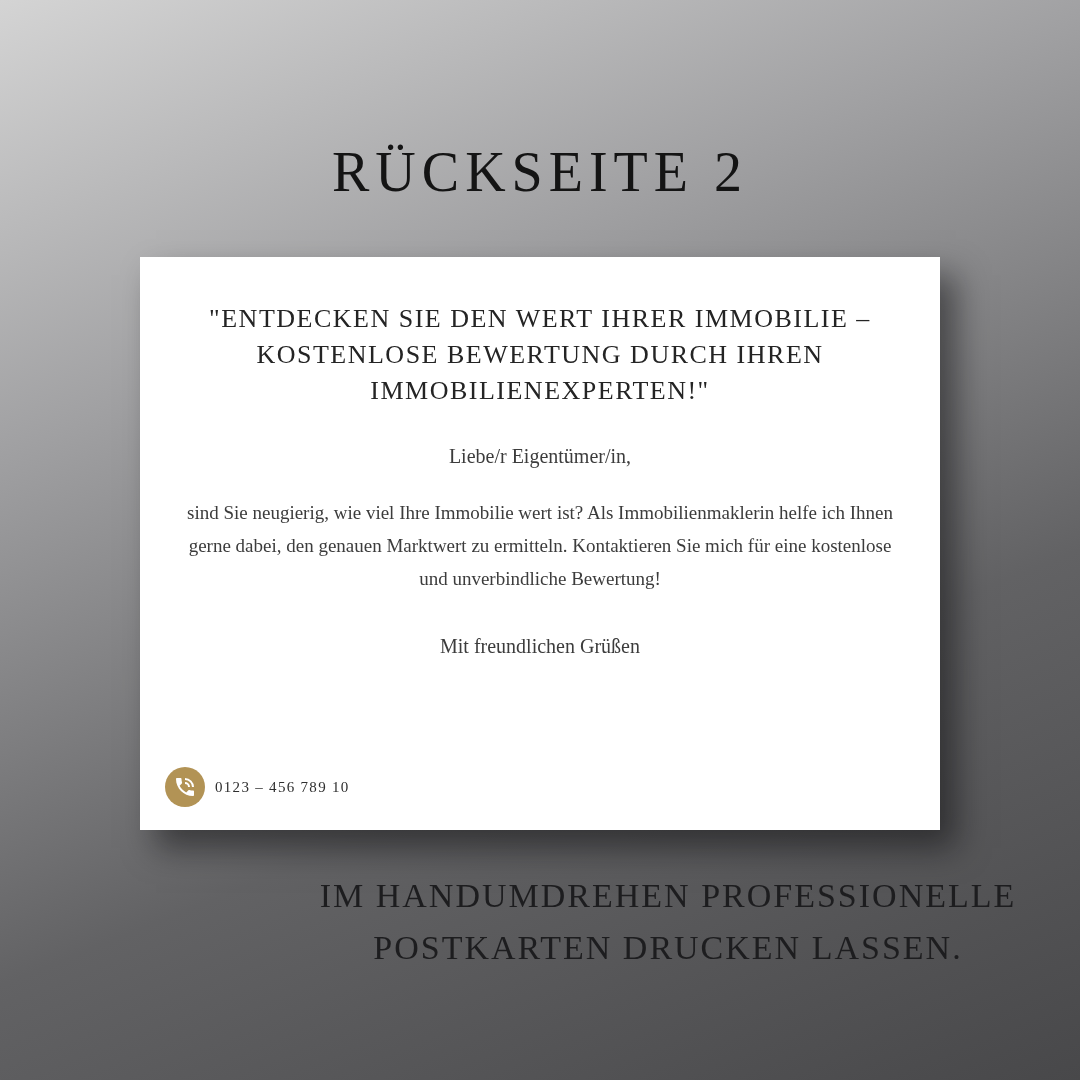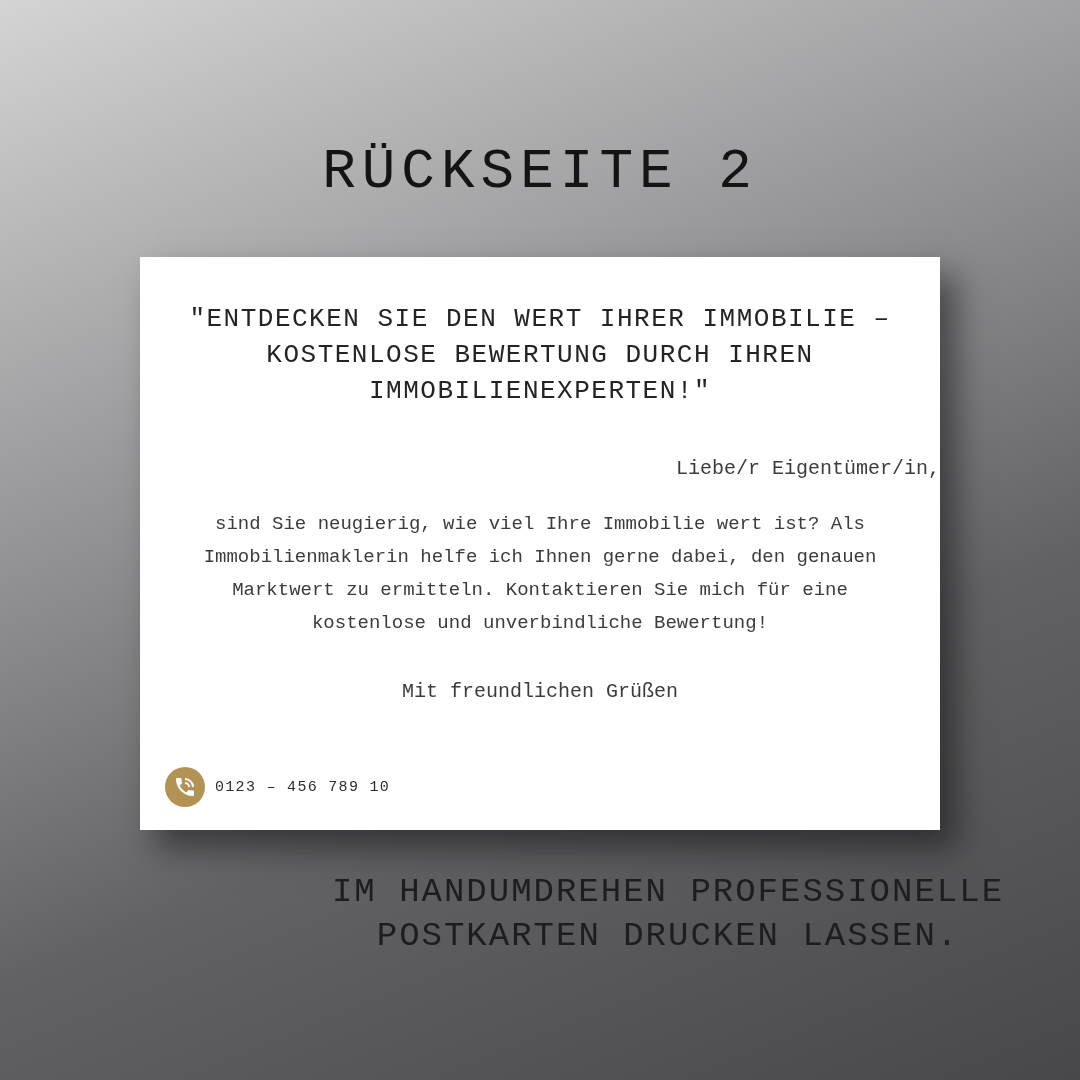--- a/index.html
+++ b/index.html
@@ -6,21 +6,21 @@
     margin: 0;
     padding: 0;
     background: #333;
   }
   .page {
     position: relative;
     width: 1080px;
     height: 1080px;
     overflow: hidden;
     background: linear-gradient(158deg, #d4d4d4 0%, #a0a0a2 30%, #626264 65%, #48484a 100%);
-    font-family: Liberation Mono, monospace;
+    font-family: Liberation Serif, serif;
   }
   .page-title {
     position: absolute;
     top: 140px;
     left: 0;
     width: 100%;
     text-align: center;
     font-size: 56px;
     font-weight: 400;
     letter-spacing: 6px;
@@ -40,22 +40,22 @@
     max-width: 710px;
     text-align: center;
     font-size: 26px;
     line-height: 36px;
     letter-spacing: 1.5px;
     font-weight: 400;
     color: #242424;
     white-space: pre-line;
   }
   .greeting {
-    margin-top: 48px;
-    text-align: right;
+    margin-top: 36px;
+    text-align: center;
     font-size: 20px;
     color: #3c3c3c;
   }
   .body-text {
     margin: 28px auto 0;
     max-width: 706px;
     text-align: center;
     font-size: 19px;
     line-height: 33px;
     color: #3c3c3c;
@@ -92,21 +92,21 @@
     color: #2e2e2e;
     white-space: nowrap;
   }
   .footer-caption {
     position: absolute;
     top: 870px;
     left: 256px;
     width: 824px;
     text-align: center;
     font-size: 34px;
-    line-height: 44px;
+    line-height: 52px;
     letter-spacing: 2px;
     font-weight: 400;
     color: #1d1d1f;
     white-space: pre-line;
   }
 </style>
 </head>
 <body>
 
 <div class="page">

